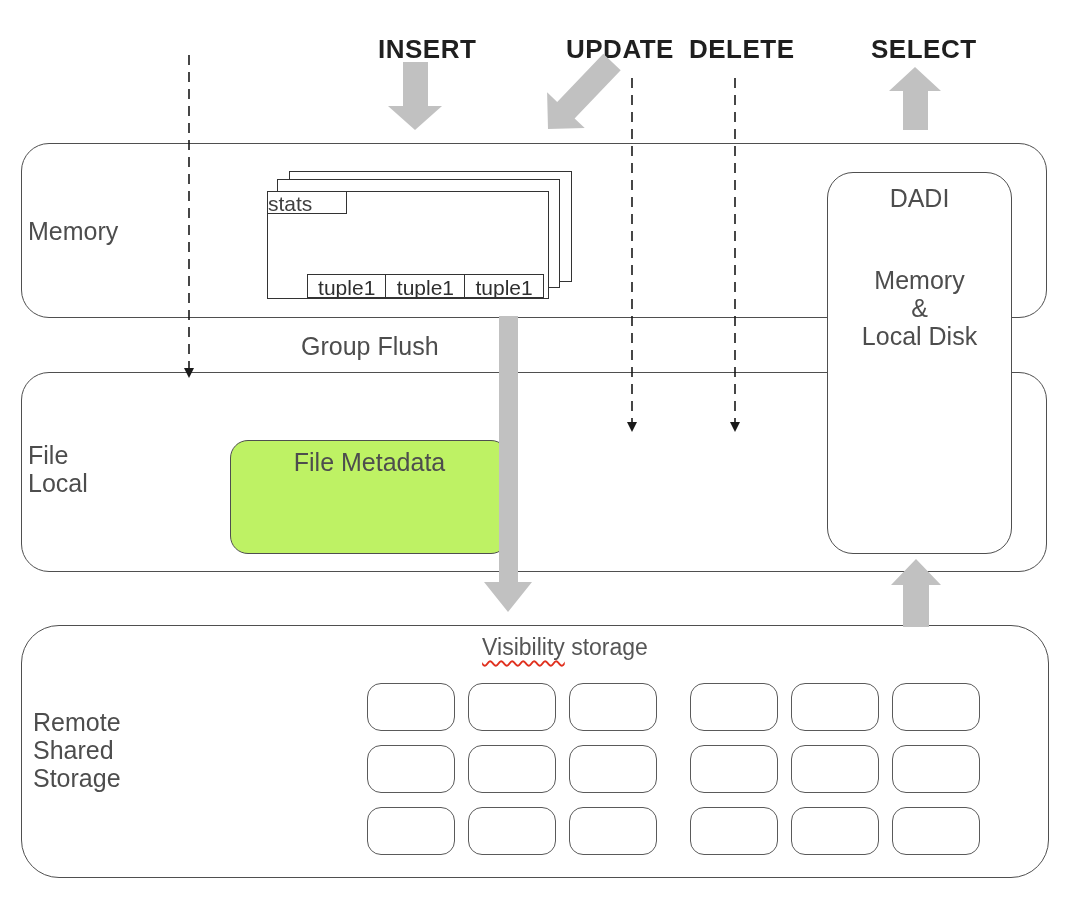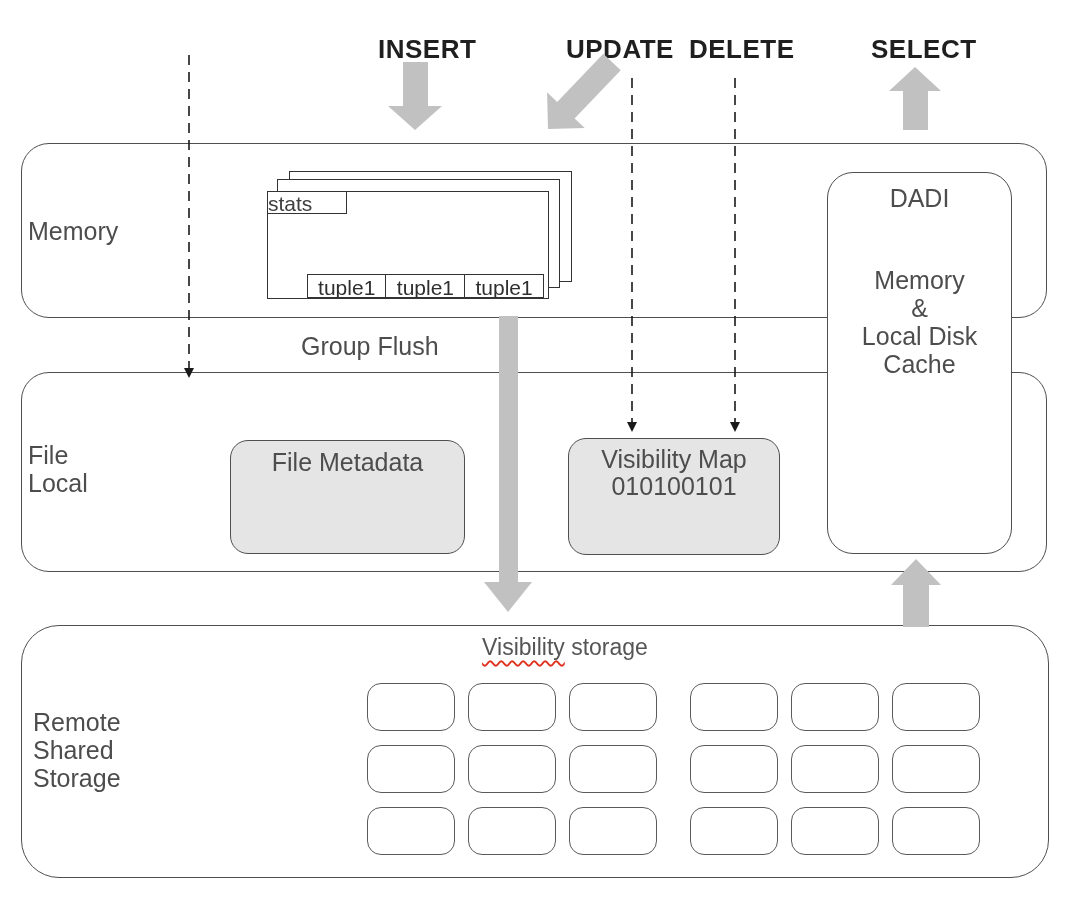--- a/index.html
+++ b/index.html
@@ -16,21 +16,21 @@
   .op-label{
     position:absolute;font-size:26px;font-weight:600;color:#1f1f1f;white-space:nowrap;
     letter-spacing:0.5px;
   }
   .zone-label{
     position:absolute;font-size:25px;color:#4d4d4d;line-height:28px;white-space:nowrap;
   }
   .center-text{text-align:center;}
   
   .innerbox{
-    position:absolute;background:#e5e5e5;border:1.4px solid #4f4f4f;border-radius:18px;
+    position:absolute;background:#bef264;border:1.4px solid #4f4f4f;border-radius:18px;padding-left:44px;
   }
   
   .dadibox{
     position:absolute;background:#ffffff;border:1.4px solid #4f4f4f;border-radius:26px;
     z-index:5;
   }
   .dadi-title{position:absolute;width:100%;top:11px;text-align:center;font-size:25px;color:#4d4d4d;}
   .dadi-body{position:absolute;width:100%;top:93px;text-align:center;font-size:25px;color:#4d4d4d;line-height:28px;}
   
   .card{position:absolute;background:#ffffff;border:1.3px solid #333333;}
@@ -94,34 +94,27 @@
   <div class="bigbox" style="left:21px;top:372px;width:1024px;height:198px;"></div>
   <div class="zone-label" style="left:28px;top:441px;">
     <div>File</div>
     <div>Local</div>
   </div>
 
   <div class="innerbox" style="left:230px;top:440px;width:233px;height:112px;">
     <div class="zone-label center-text" style="left:0;top:7px;width:100%;position:absolute;">File Metadata</div>
   </div>
 
-  <div class="innerbox" style="left:568px;top:438px;width:210px;height:115px;">
-    <div class="zone-label center-text" style="left:0;top:7px;width:100%;position:absolute;line-height:27px;">
-      <div>Visibility Map</div>
-      <div>010100101</div>
-    </div>
-  </div>
 
   <div class="dadibox" style="left:827px;top:172px;width:183px;height:380px;">
     <div class="dadi-title">DADI</div>
     <div class="dadi-body">
       <div>Memory</div>
       <div>&amp;</div>
       <div>Local Disk</div>
-      <div>Cache</div>
     </div>
   </div>
 
   <div class="bigbox remotebox" style="left:21px;top:625px;width:1026px;height:251px;"></div>
   <div class="zone-label" style="left:33px;top:708px;">
     <div>Remote</div>
     <div>Shared</div>
     <div>Storage</div>
   </div>
 

